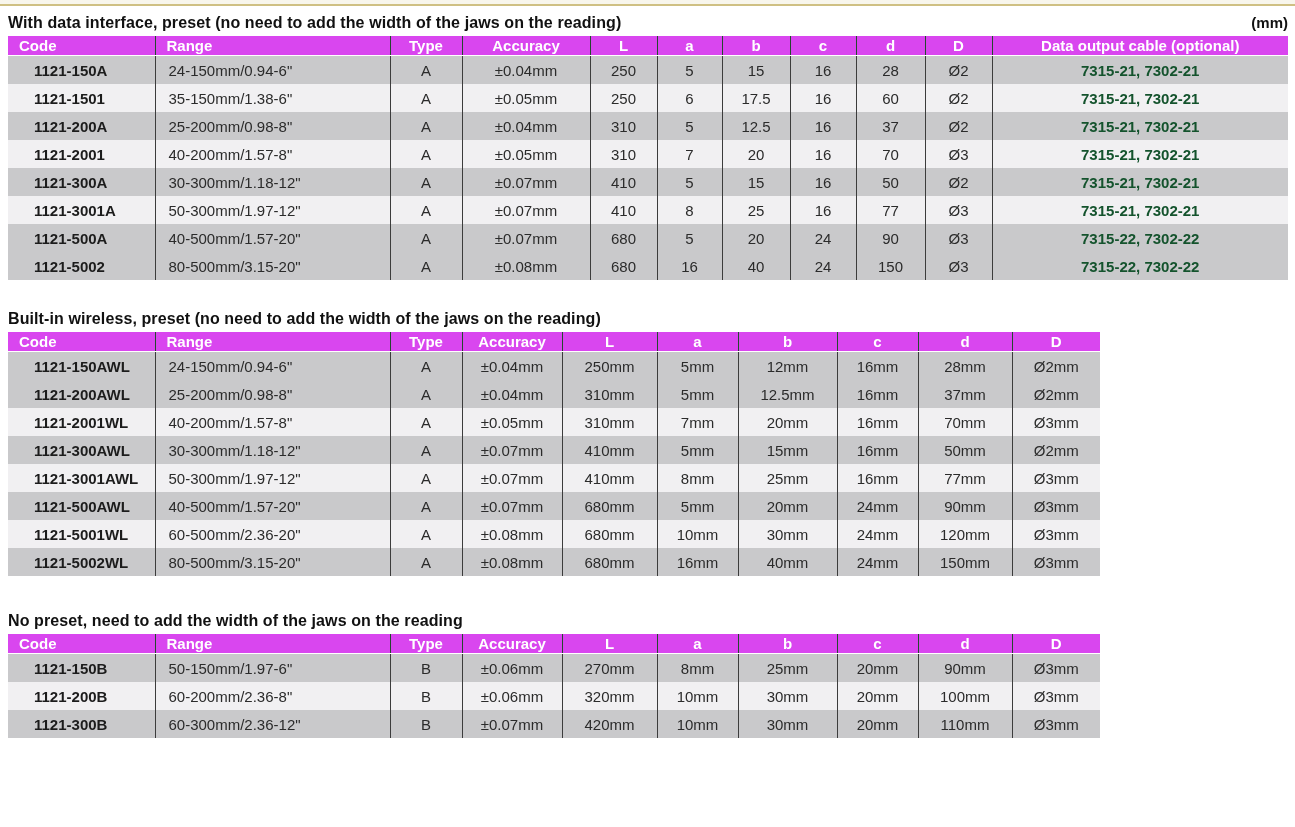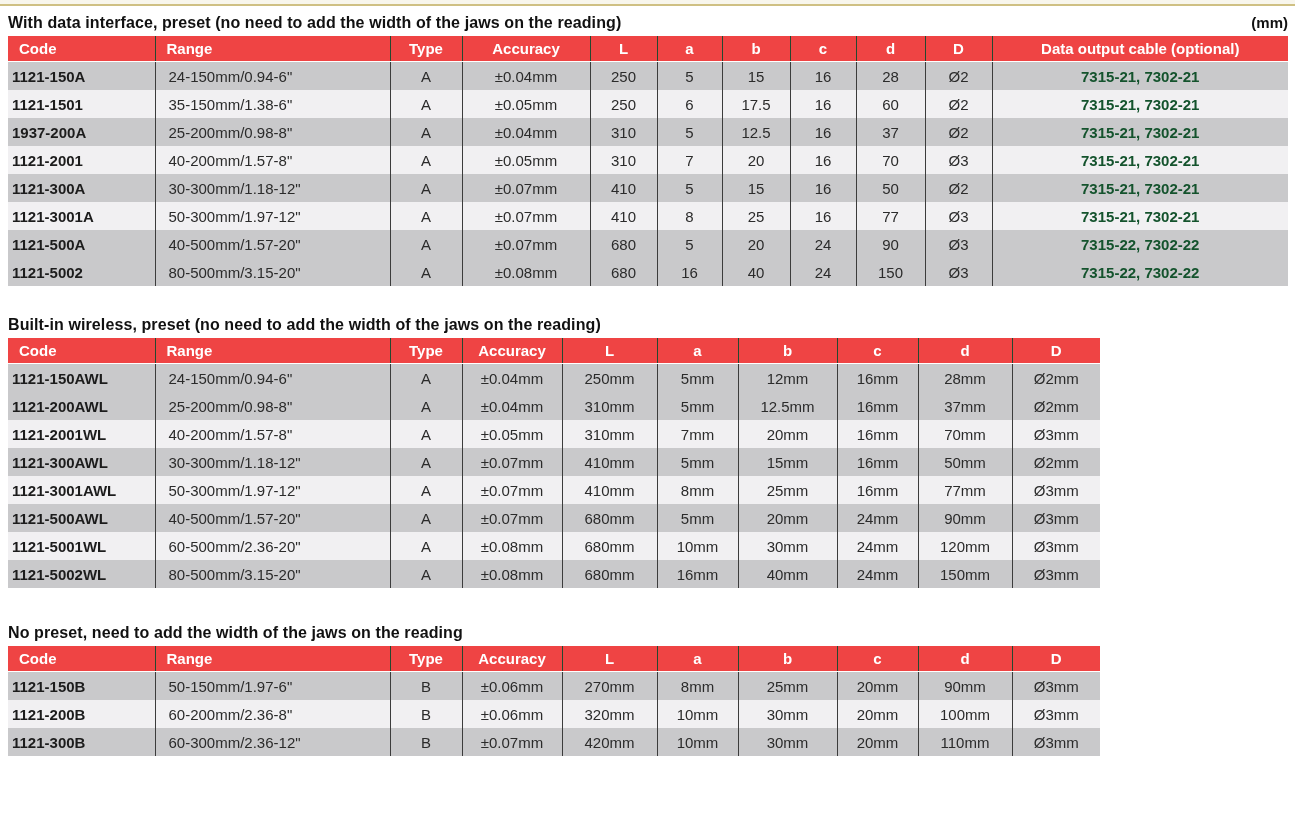--- a/index.html
+++ b/index.html
@@ -40,24 +40,24 @@
   .section + .section .title-row { margin-top: 30px; }
   .section.last .title-row { margin-top: 36px; }
 
   table.spec-table {
     border-collapse: collapse;
     table-layout: fixed;
     margin-left: 8px;
     font-size: 15px;
   }
   table.spec-table th {
-    background: #ef4444;
+    background: #d946ef;
     color: #ffffff;
     font-weight: bold;
-    height: 25px;
+    height: 19px;
     font-size: 15px;
     text-align: center;
     border-left: 1px solid #24492f;
     border-bottom: 1px solid #ffffff;
     padding: 0;
     overflow: hidden;
     white-space: nowrap;
   }
   table.spec-table th:first-child { border-left: none; }
   table.spec-table th.left { text-align: left; padding-left: 11px; }
@@ -70,21 +70,21 @@
     color: #2b2b2b;
     overflow: hidden;
     white-space: nowrap;
   }
   table.spec-table td:first-child { border-left: none; }
   table.spec-table tr.odd  td { background: #c9c9cb; }
   table.spec-table tr.even td { background: #f1f0f2; }
   table.spec-table td.code-cell {
     font-weight: bold;
     text-align: left;
-    padding-left: 4px;
+    padding-left: 26px;
     color: #1c1c1c;
   }
   table.spec-table td.range-cell {
     text-align: left;
     padding-left: 13px;
   }
   table.spec-table td.cable-cell { font-weight: bold; color: #14532d; }
 </style>
 </head>
 <body>
@@ -148,21 +148,21 @@
             <td>±0.05mm</td>
             <td>250</td>
             <td>6</td>
             <td>17.5</td>
             <td>16</td>
             <td>60</td>
             <td>Ø2</td>
             <td class="cable-cell">7315-21, 7302-21</td>
           </tr>
           <tr class="odd">
-            <td class="code-cell">1937-200A</td>
+            <td class="code-cell">1121-200A</td>
             <td class="range-cell">25-200mm/0.98-8"</td>
             <td>A</td>
             <td>±0.04mm</td>
             <td>310</td>
             <td>5</td>
             <td>12.5</td>
             <td>16</td>
             <td>37</td>
             <td>Ø2</td>
             <td class="cable-cell">7315-21, 7302-21</td>

